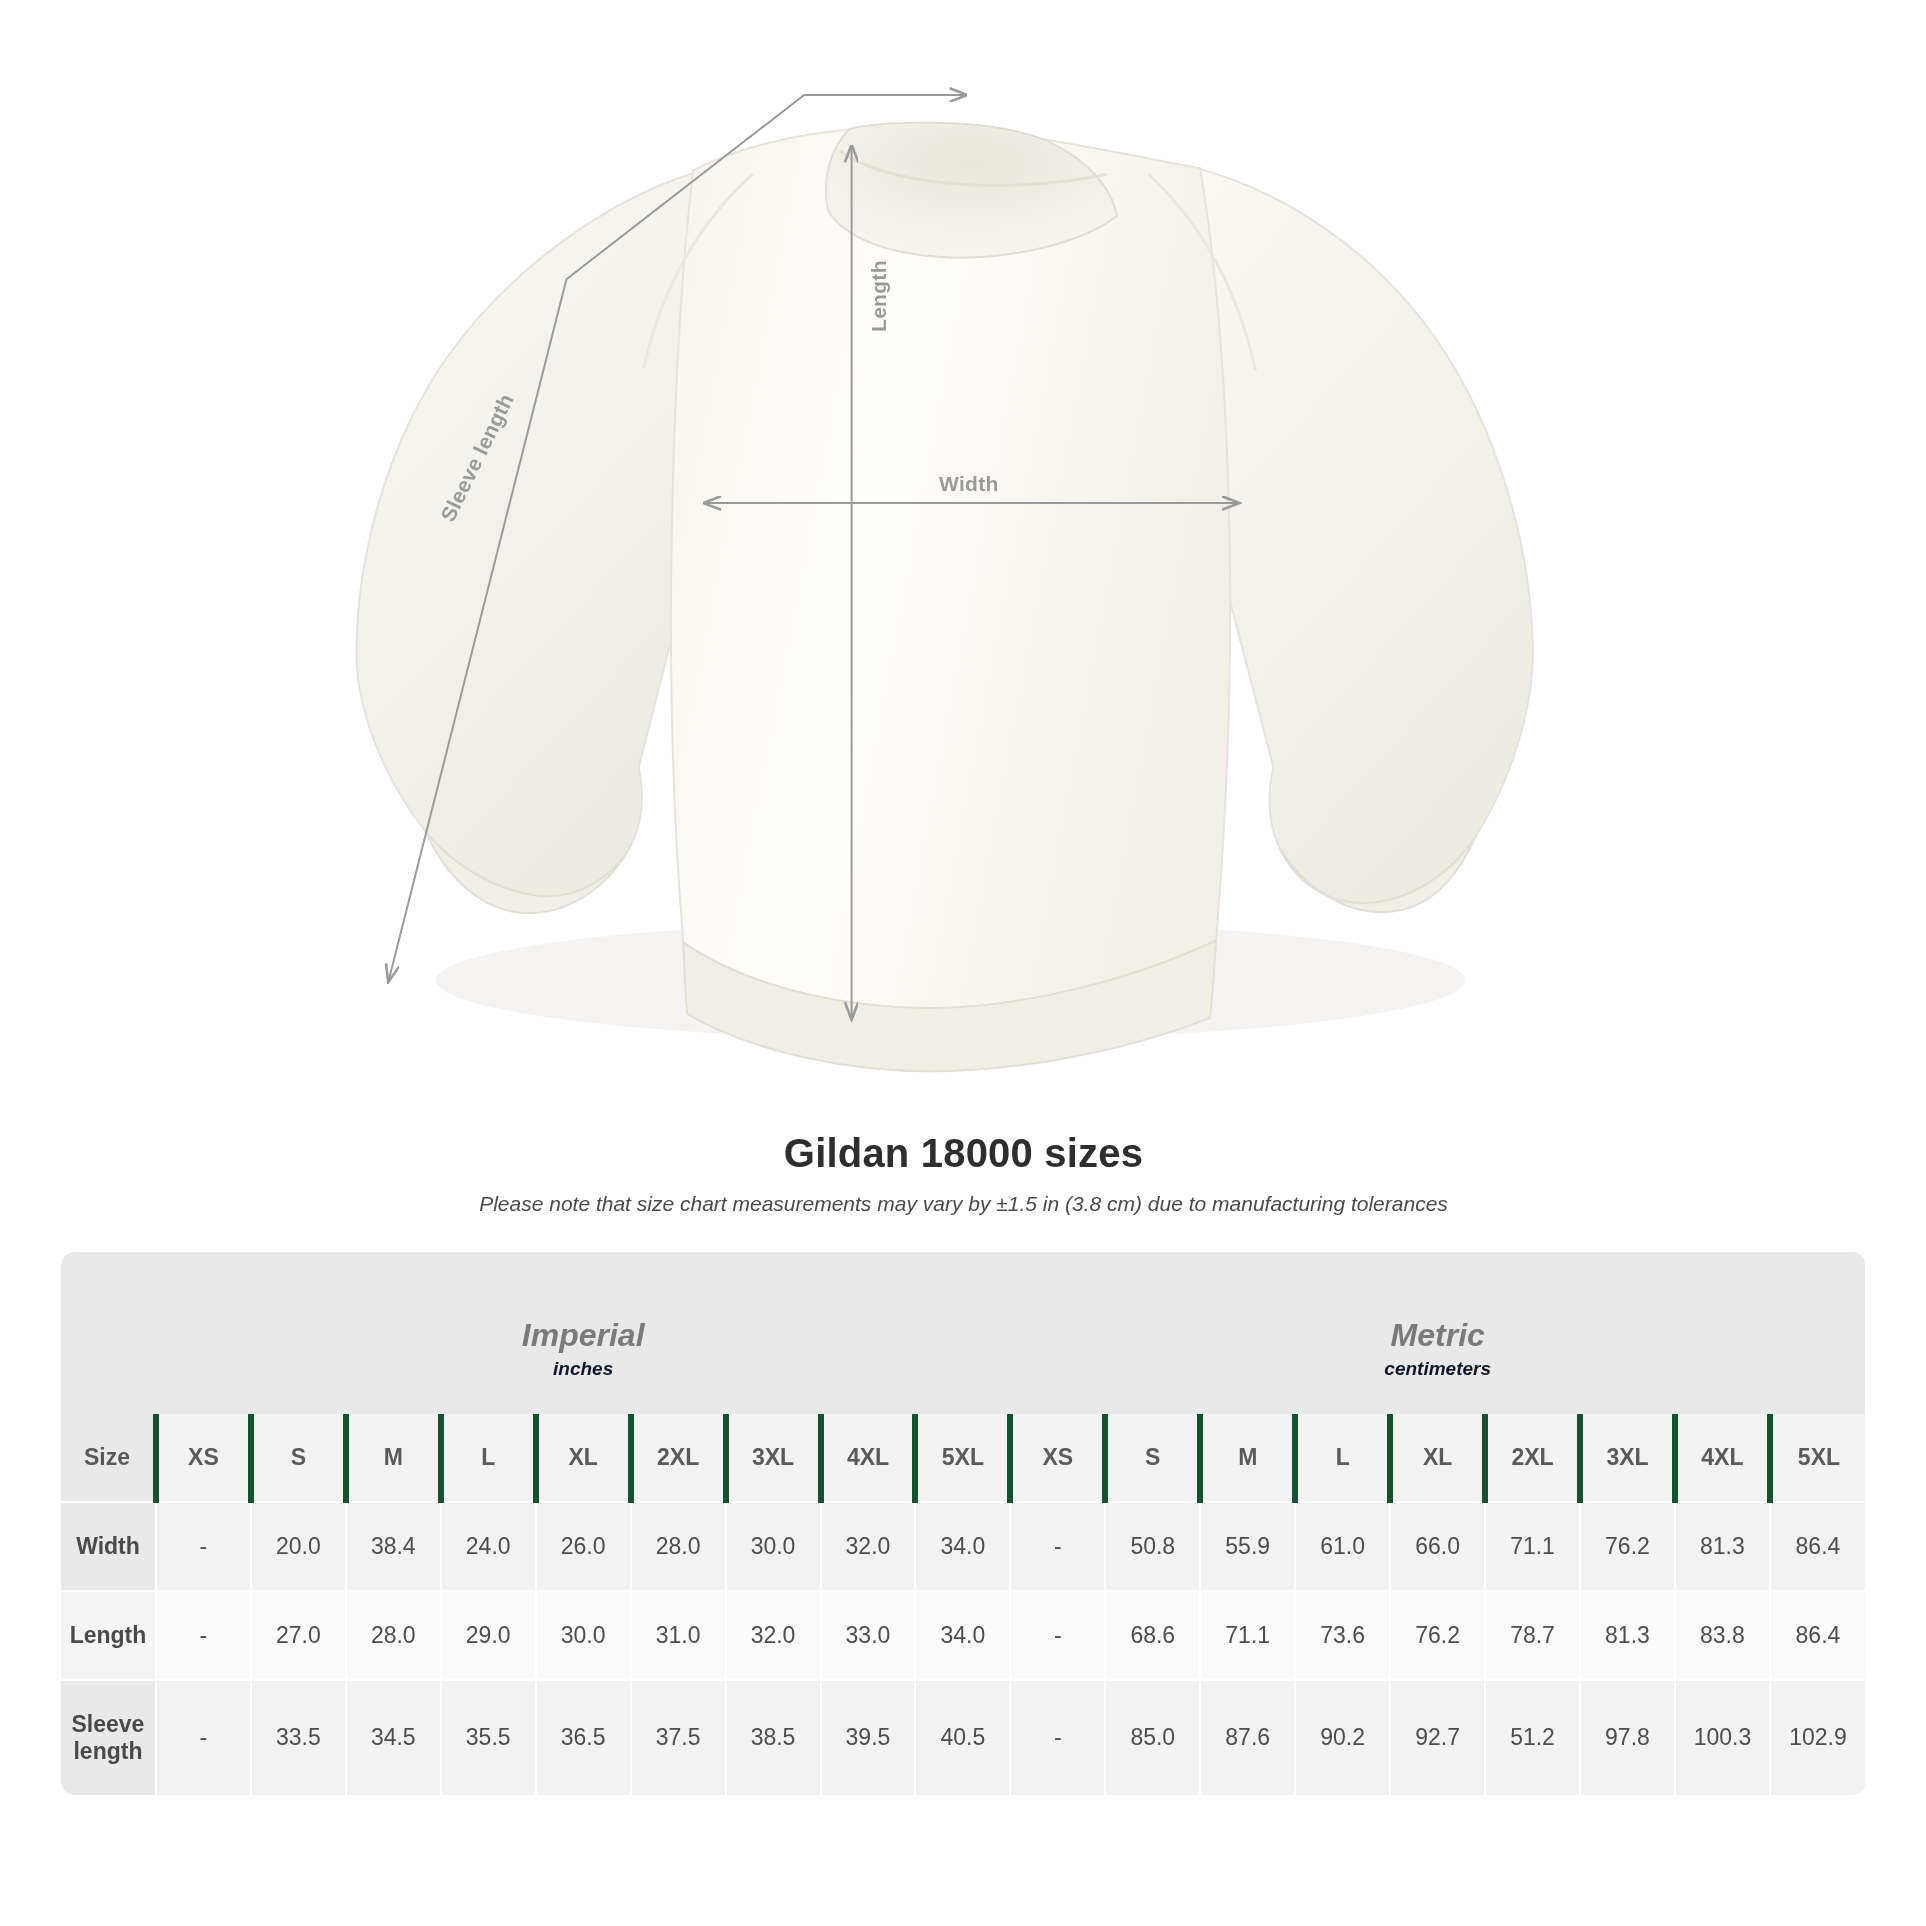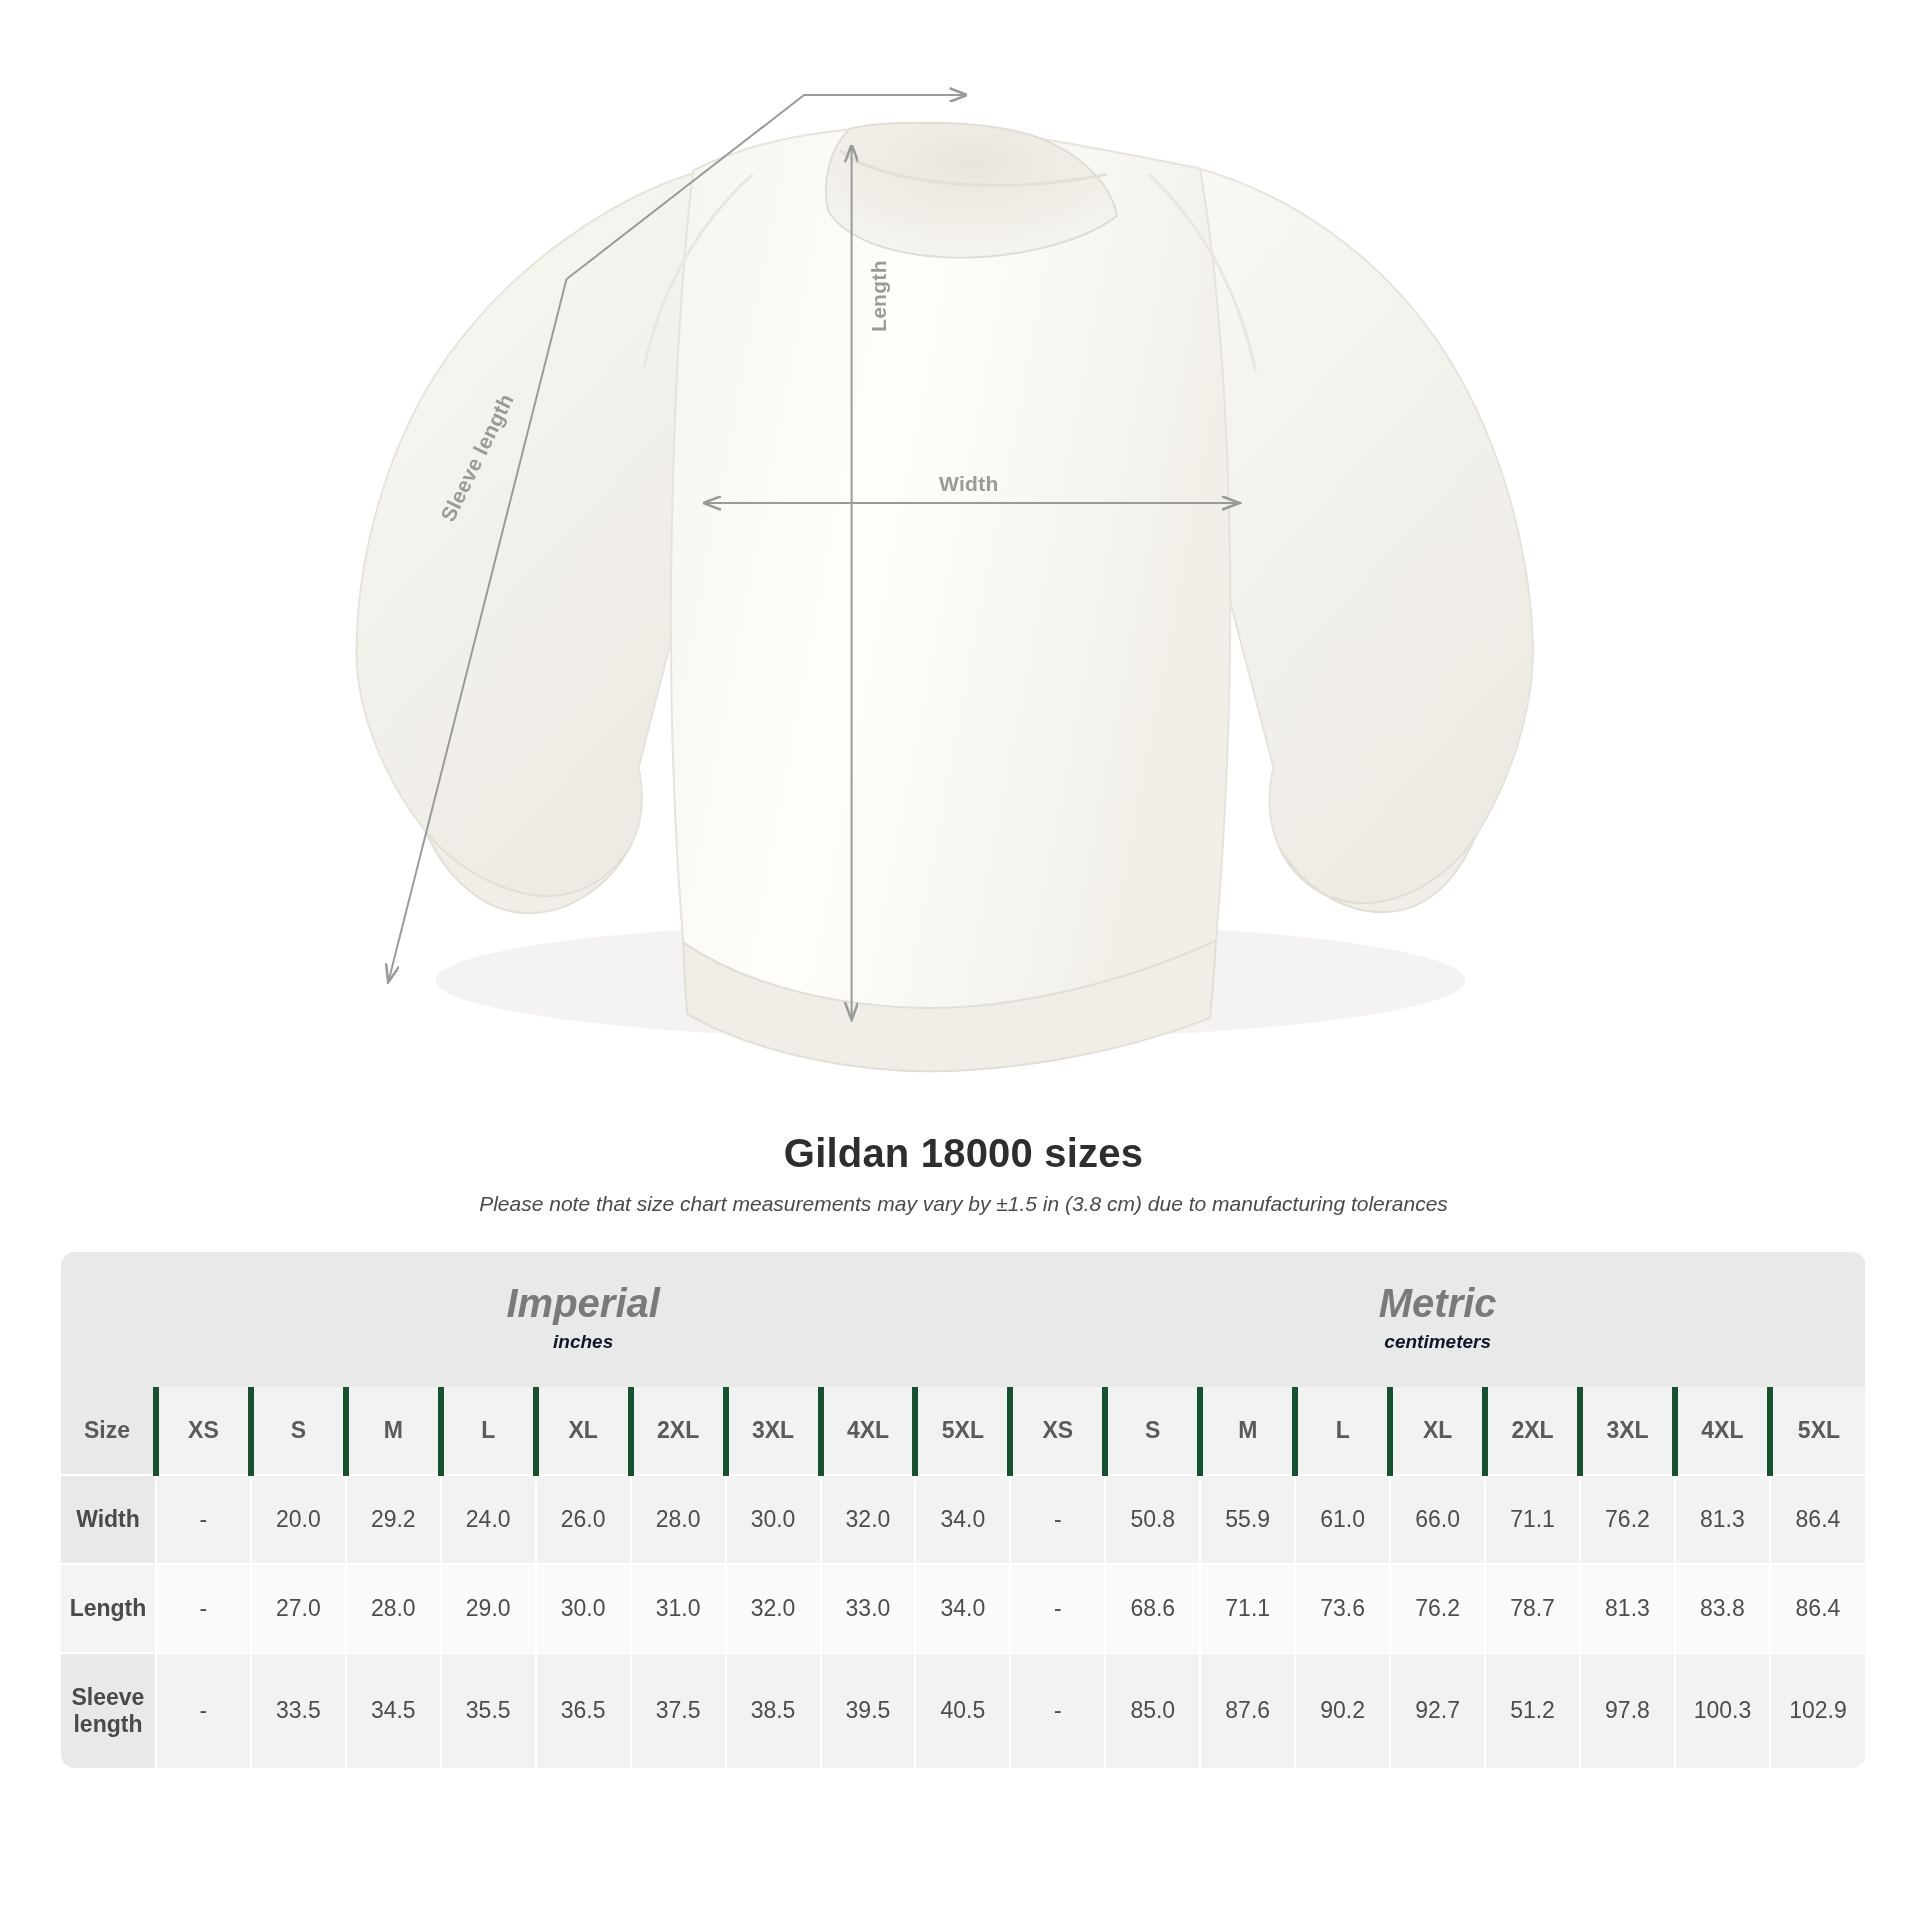--- a/index.html
+++ b/index.html
@@ -83,25 +83,26 @@
   table.size-table th, table.size-table td {
     text-align: center;
     vertical-align: middle;
   }
   .unit-row th {
     background: #e9e9e9;
     padding: 26px 0 30px 0;
     border: none;
   }
   .unit-title {
-    font-size: 40px;
+    font-size: 32px;
     font-weight: bold;
     font-style: italic;
     color: #7a7a7a;
     line-height: 1.25;
+    margin-top: 37px;
   }
   .unit-sub {
     font-size: 19px;
     font-style: italic;
     color: #0f172a;
     line-height: 1.5;
   }
   .head-row th {
     background: #f2f2f2;
     font-size: 23px;
@@ -262,21 +263,21 @@
           <th>3XL</th>
           <th>4XL</th>
           <th>5XL</th>
         </tr>
       </thead>
       <tbody>
         <tr class="odd">
           <td class="rowhead">Width</td>
           <td>-</td>
           <td>20.0</td>
-          <td>29.2</td>
+          <td>38.4</td>
           <td>24.0</td>
           <td>26.0</td>
           <td>28.0</td>
           <td>30.0</td>
           <td>32.0</td>
           <td>34.0</td>
           <td>-</td>
           <td>50.8</td>
           <td>55.9</td>
           <td>61.0</td>

